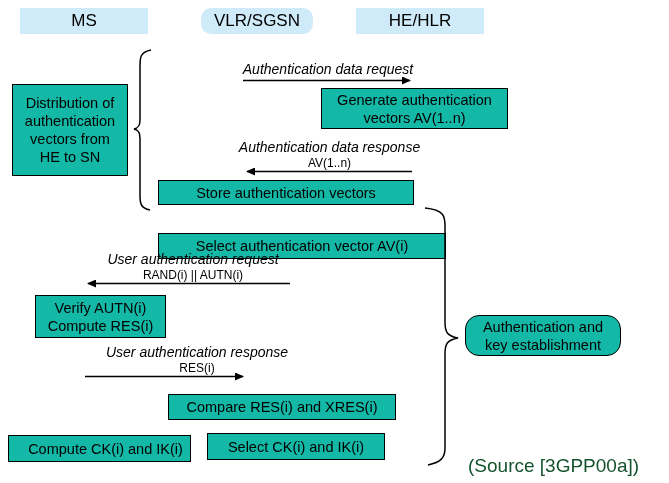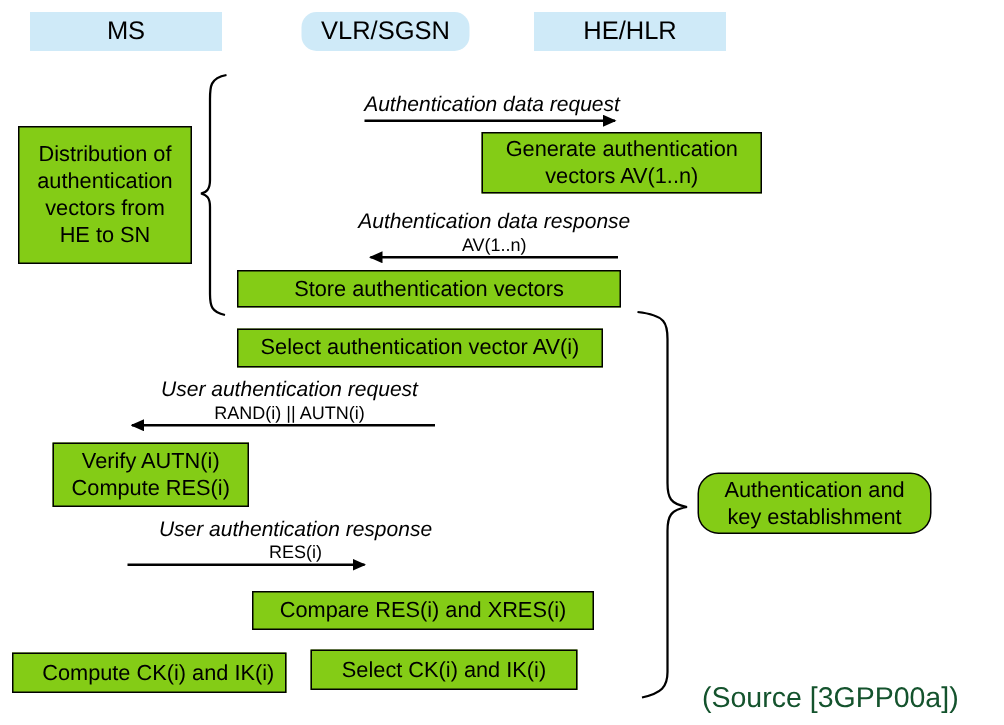--- a/index.html
+++ b/index.html
@@ -21,21 +21,21 @@
     color: #000000;
     font-size: 17px;
     text-align: center;
     line-height: 26px;
     height: 26px;
     white-space: nowrap;
   }
   .node-box {
     position: absolute;
     border: 1px solid #000000;
-    background: #84cc16;
+    background: #14b8a6;
     color: #000000;
     font-size: 14.5px;
     text-align: center;
     display: flex;
     align-items: center;
     justify-content: center;
     box-sizing: border-box;
     line-height: 18px;
     white-space: pre-line;
   }
@@ -84,21 +84,21 @@
   <div class="node-box" style="left:12px; top:84px; width:116px; height:92px;">Distribution of
 authentication
 vectors from
 HE to SN</div>
   <div class="node-box" style="left:465px; top:315px; width:156px; height:41px;border-radius:14px;">Authentication and
 key establishment</div>
 
   <div class="node-box" style="left:321px; top:88px; width:187px; height:41px;">Generate authentication
 vectors AV(1..n)</div>
   <div class="node-box" style="left:158px; top:180px; width:256px; height:25px;">Store authentication vectors</div>
-  <div class="node-box" style="left:158px; top:219px; width:244px; height:26px;">Select authentication vector AV(i)</div>
+  <div class="node-box" style="left:158px; top:233px; width:288px; height:26px;">Select authentication vector AV(i)</div>
   <div class="node-box" style="left:35px; top:295px; width:131px; height:43px;">Verify AUTN(i)
 Compute RES(i)</div>
   <div class="node-box" style="left:168px; top:394px; width:228px; height:26px;">Compare RES(i) and XRES(i)</div>
   <div class="node-box" style="left:8px; top:435px; width:183px; height:27px;padding-left:12px;">Compute CK(i) and IK(i)</div>
   <div class="node-box" style="left:207px; top:433px; width:178px; height:27px;">Select CK(i) and IK(i)</div>
 
   <div class="msg-label" style="left:233px; top:61px; width:190px;">Authentication data request</div>
 
   <div class="msg-label" style="left:222px; top:139px; width:215px;">Authentication data response</div>
   <div class="msg-sub" style="left:222px; top:155px; width:215px;">AV(1..n)</div>

